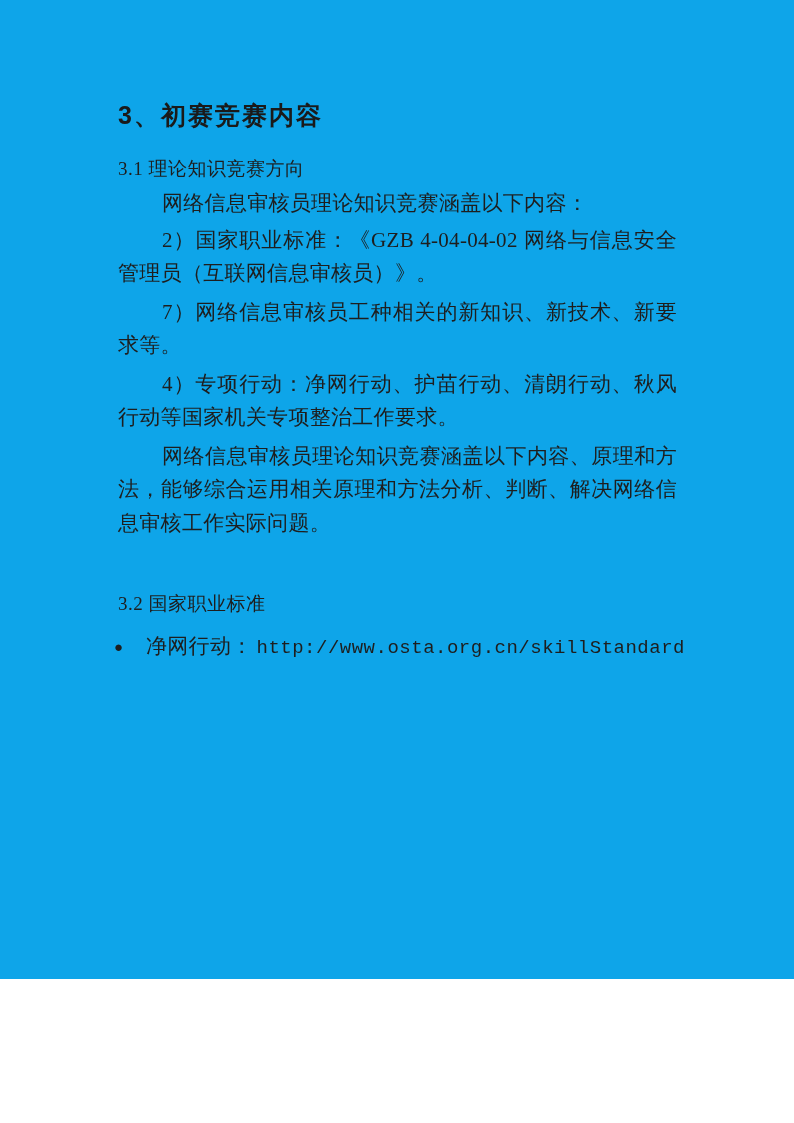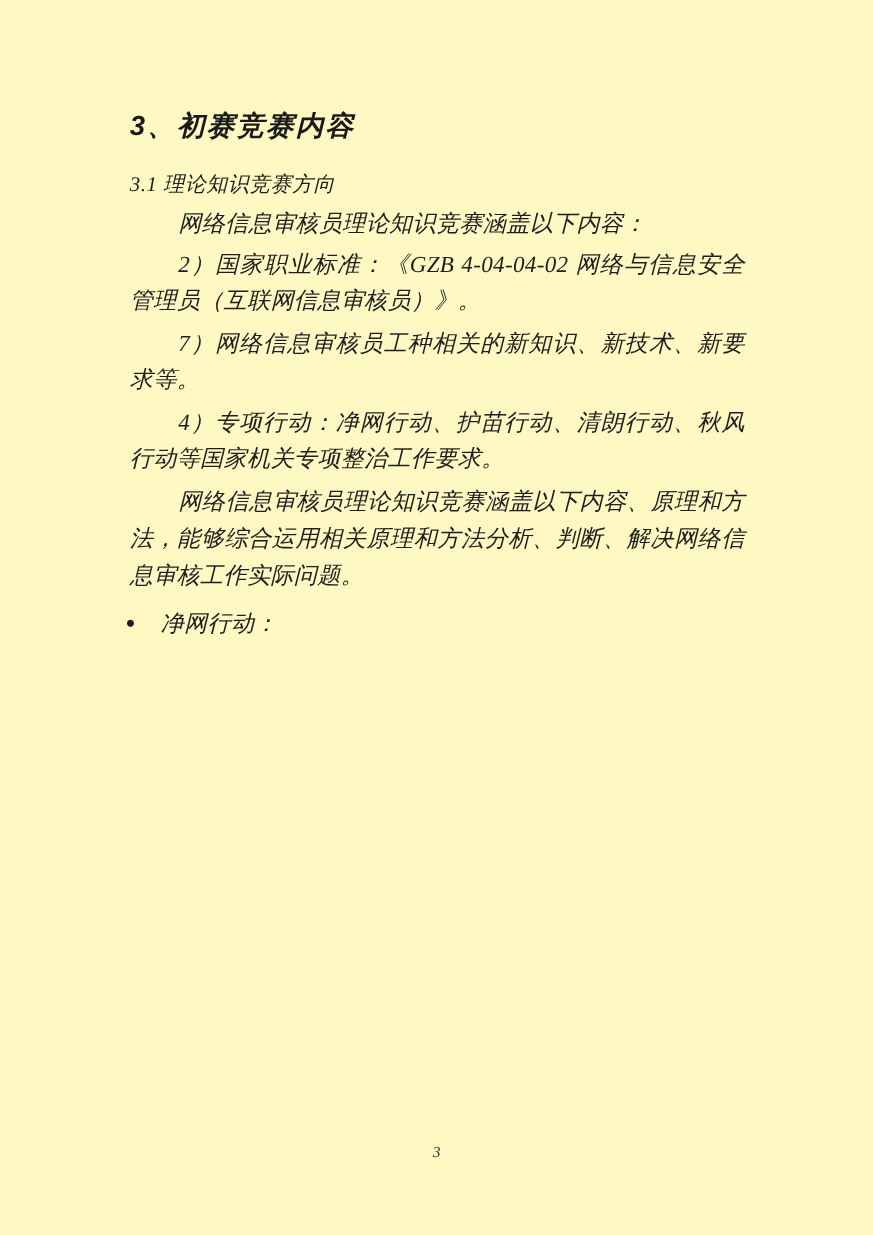--- a/index.html
+++ b/index.html
@@ -3,26 +3,25 @@
 <meta charset="utf-8">
 <style>
   html, body {
     margin: 0;
     padding: 0;
     background: #ffffff;
   }
   .page {
     position: relative;
     width: 794px;
-    height: 1123px;
-    background: #fef9c3;
+    height: 979px;
+    background: #0ea5e9;
     overflow: hidden;
     font-family: "Liberation Serif", "DejaVu Serif", serif;
     color: #1e1e1e;
-    font-style: italic;
   }
   .content {
     position: absolute;
     left: 118px;
     top: 100px;
     width: 559px;
   }
   .doc-h1 {
     margin: 0;
     font-family: "Liberation Sans", "DejaVu Sans", sans-serif;
@@ -105,22 +104,24 @@
 
 
     <p class="body-p">2）国家职业标准：《GZB 4-04-04-02 网络与信息安全管理员（互联网信息审核员）》。</p>
 
     <p class="body-p mt5">7）网络信息审核员工种相关的新知识、新技术、新要求等。</p>
 
     <p class="body-p mt5">4）专项行动：净网行动、护苗行动、清朗行动、秋风行动等国家机关专项整治工作要求。</p>
 
     <p class="body-p mt5">网络信息审核员理论知识竞赛涵盖以下内容、原理和方法，能够综合运用相关原理和方法分析、判断、解决网络信息审核工作实际问题。</p>
 
+    <h2 class="doc-h2 sec2">3.2 国家职业标准</h2>
 
     <div class="bullet-row">
       <span class="bullet-glyph">●</span>
       <span class="bullet-label">净网行动：</span>
+      <span class="bullet-url">http://www.osta.org.cn/skillStandard</span>
     </div>
 
   </div>
 
   <div class="page-number">3</div>
 </div>
 
 </body></html>

